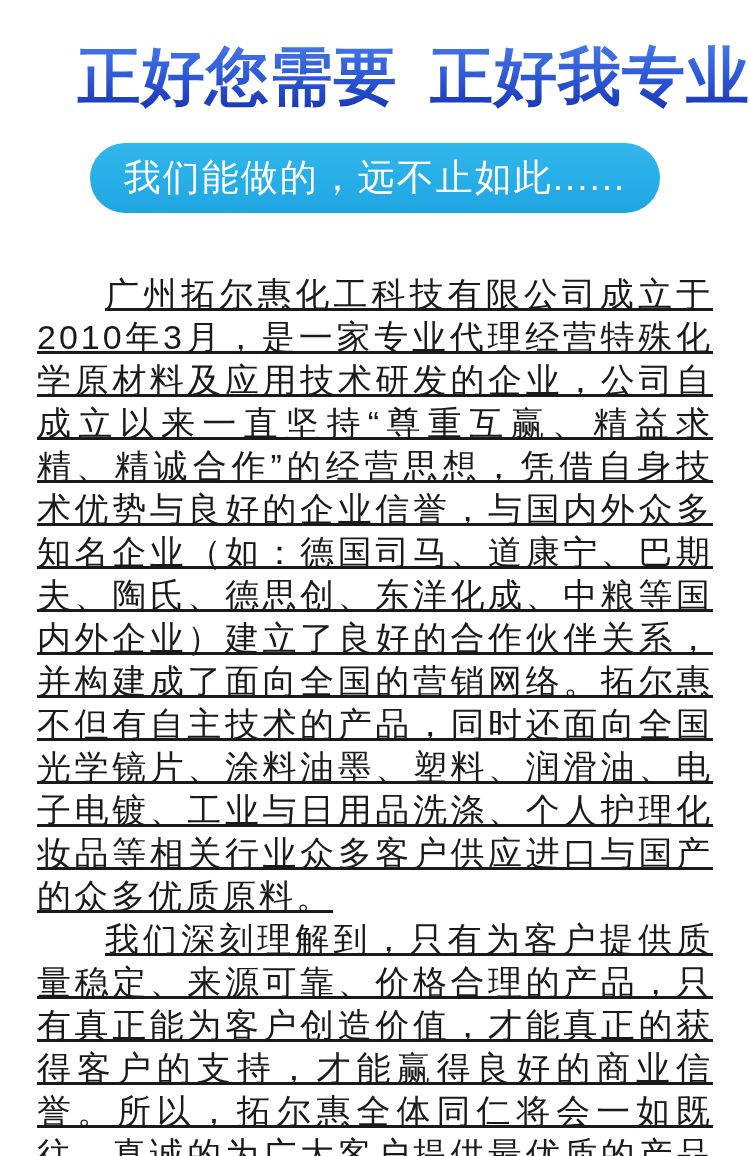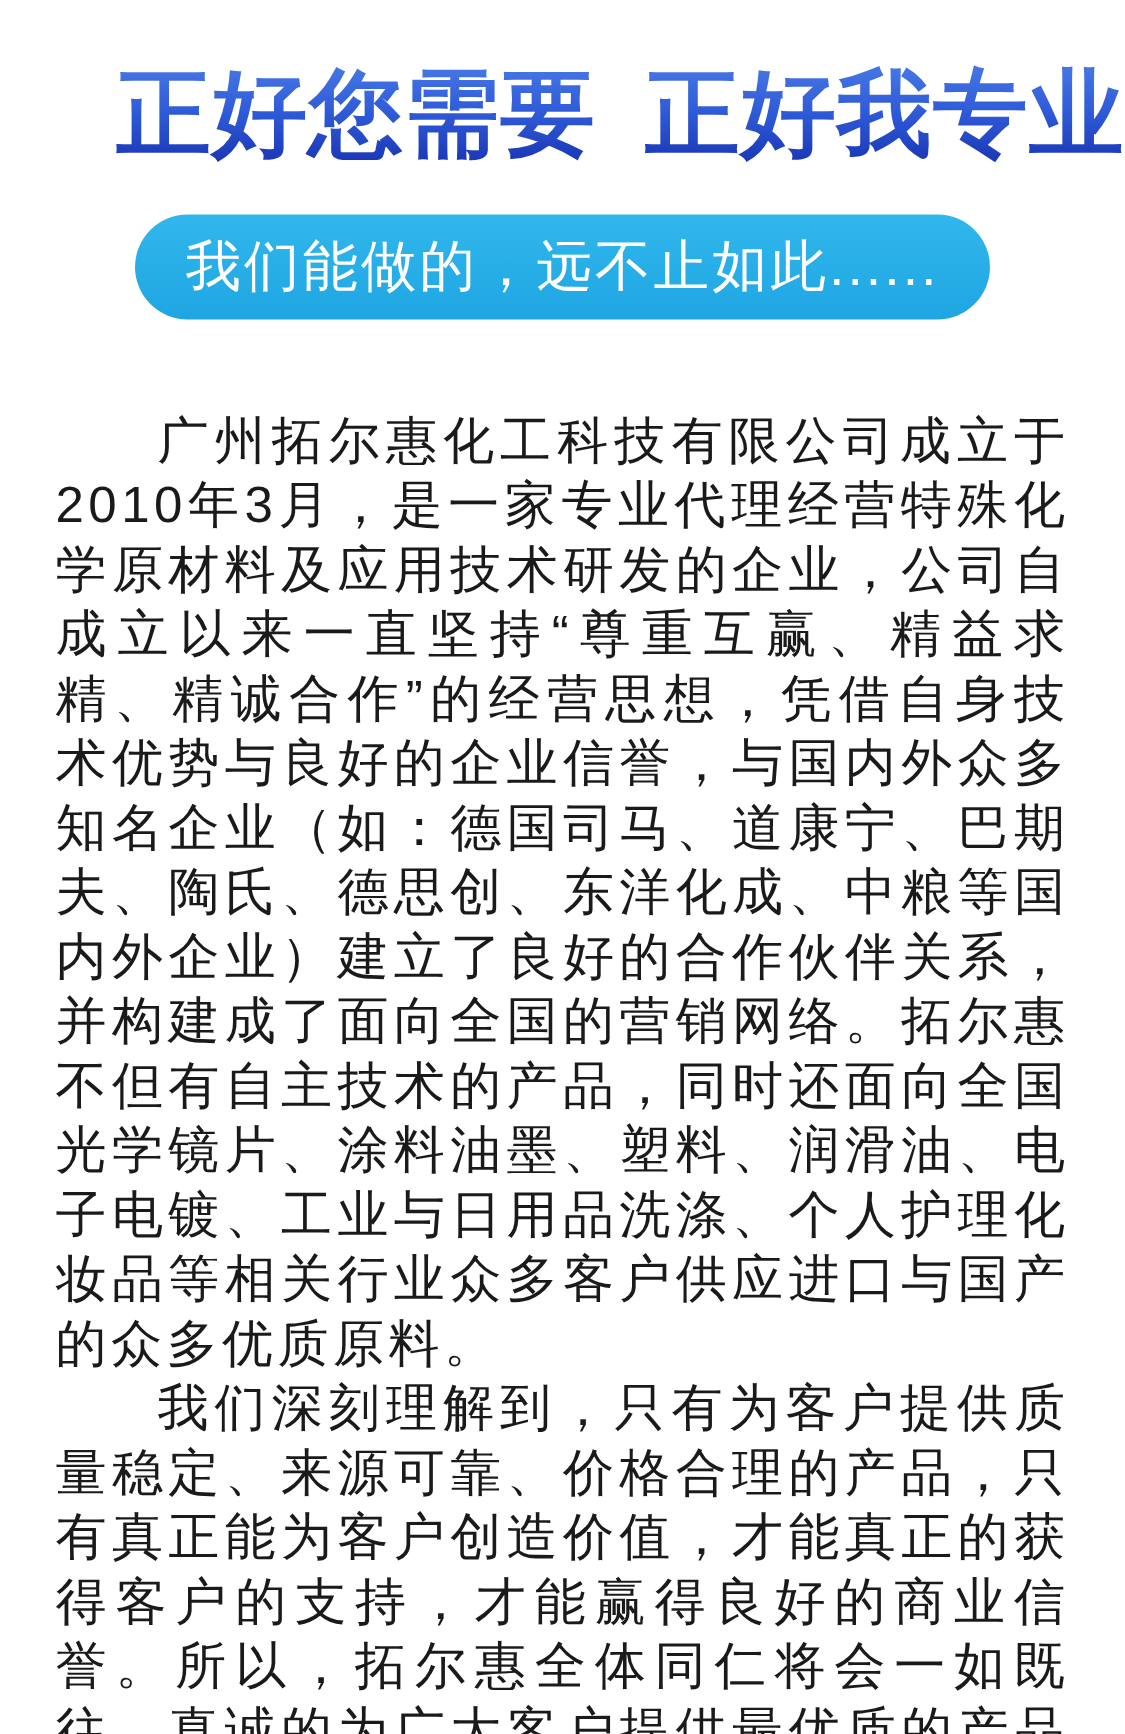--- a/index.html
+++ b/index.html
@@ -75,20 +75,21 @@
     line-height: 43px;
     font-weight: 300;
     letter-spacing: 3px;
     text-align: justify;
     text-justify: inter-ideograph;
   }
   .company-intro p {
     margin: 0;
     padding: 0;
     text-indent: 2em;
+    text-decoration: underline;
   }
 </style>
 </head>
 <body>
 
 <div class="page">
 
   <h1 class="page-title">正好您需要 正好我专业</h1>
 
   <div class="subtitle-banner">

